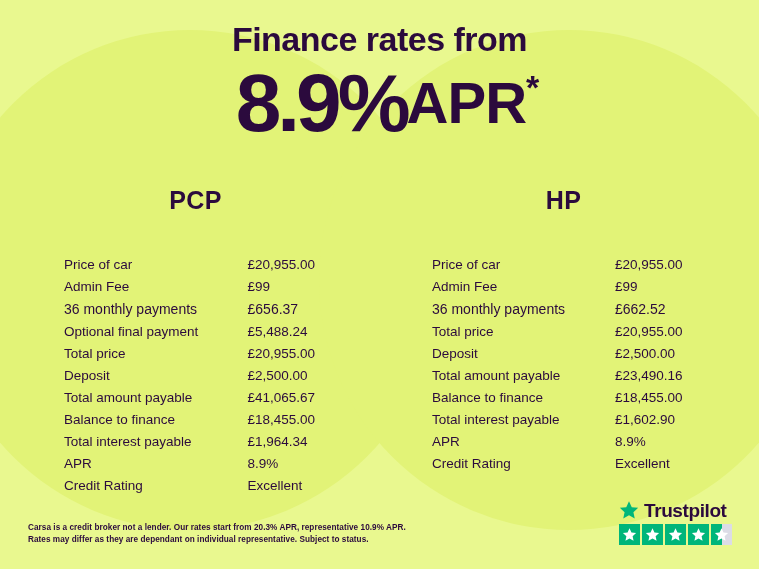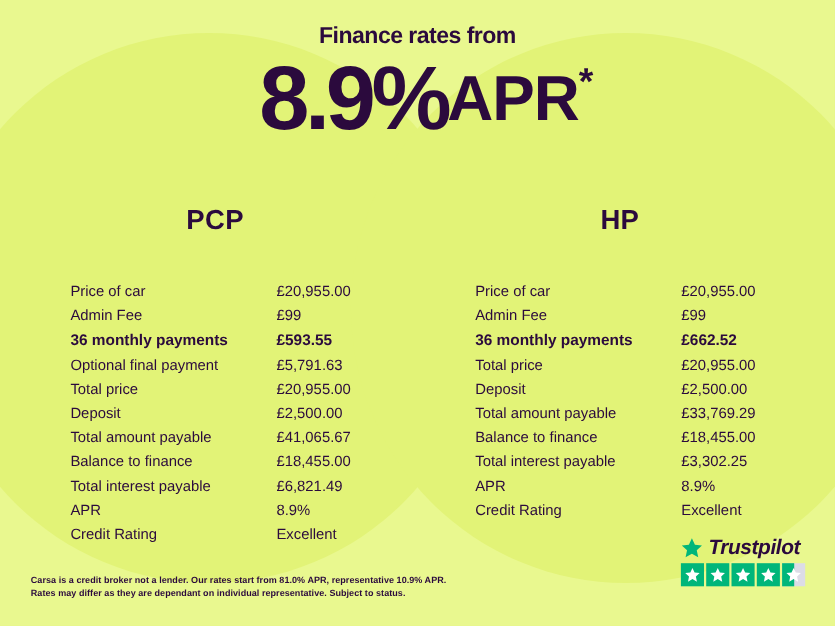--- a/index.html
+++ b/index.html
@@ -37,21 +37,21 @@
     height: 500px;
     right: -60px;
     top: 30px;
   }
   .content {
     position: absolute;
     inset: 0;
   }
   .headline {
     text-align: center;
-    font-size: 21px;
+    font-size: 34px;
     font-weight: bold;
     letter-spacing: -0.5px;
     padding-top: 22px;
     line-height: 1;
   }
   .rate-row {
     text-align: center;
     margin-top: 6px;
     white-space: nowrap;
     margin-left: 16px;
@@ -109,39 +109,38 @@
     white-space: nowrap;
   }
   table.rates td.label {
     text-align: left;
     padding-left: 36px;
   }
   table.rates td.value {
     padding-right: 22px;
   }
   tr.strong td {
-    font-weight: bold;
+    font-weight: normal;
     font-size: 14px;
   }
   .footnote {
     position: absolute;
     left: 28px;
     bottom: 22px;
     font-size: 8.2px;
     line-height: 1.55;
     max-width: 400px;
     font-weight: bold;
     letter-spacing: 0.05px;
   }
   .trustpilot {
     position: absolute;
     right: 22px;
-    bottom: 36px;
+    bottom: 24px;
     width: 118px;
-    font-style: italic;
   }
   .tp-top {
     display: flex;
     align-items: center;
     gap: 5px;
     justify-content: flex-start;
   }
   .tp-star {
     width: 20px;
     height: 20px;
@@ -209,45 +208,45 @@
             <tr>
               <td class="label">Price of car</td>
               <td class="value">£20,955.00</td>
             </tr>
             <tr>
               <td class="label">Admin Fee</td>
               <td class="value">£99</td>
             </tr>
             <tr class="strong">
               <td class="label">36 monthly payments</td>
-              <td class="value">£593.55</td>
+              <td class="value">£656.37</td>
             </tr>
             <tr>
               <td class="label">Optional final payment</td>
-              <td class="value">£5,791.63</td>
+              <td class="value">£5,488.24</td>
             </tr>
             <tr>
               <td class="label">Total price</td>
               <td class="value">£20,955.00</td>
             </tr>
             <tr>
               <td class="label">Deposit</td>
               <td class="value">£2,500.00</td>
             </tr>
             <tr>
               <td class="label">Total amount payable</td>
               <td class="value">£41,065.67</td>
             </tr>
             <tr>
               <td class="label">Balance to finance</td>
               <td class="value">£18,455.00</td>
             </tr>
             <tr>
               <td class="label">Total interest payable</td>
-              <td class="value">£6,821.49</td>
+              <td class="value">£1,964.34</td>
             </tr>
             <tr>
               <td class="label">APR</td>
               <td class="value">8.9%</td>
             </tr>
             <tr>
               <td class="label">Credit Rating</td>
               <td class="value">Excellent</td>
             </tr>
           </tbody>
@@ -273,46 +272,46 @@
             <tr>
               <td class="label">Total price</td>
               <td class="value">£20,955.00</td>
             </tr>
             <tr>
               <td class="label">Deposit</td>
               <td class="value">£2,500.00</td>
             </tr>
             <tr>
               <td class="label">Total amount payable</td>
-              <td class="value">£33,769.29</td>
+              <td class="value">£23,490.16</td>
             </tr>
             <tr>
               <td class="label">Balance to finance</td>
               <td class="value">£18,455.00</td>
             </tr>
             <tr>
               <td class="label">Total interest payable</td>
-              <td class="value">£3,302.25</td>
+              <td class="value">£1,602.90</td>
             </tr>
             <tr>
               <td class="label">APR</td>
               <td class="value">8.9%</td>
             </tr>
             <tr>
               <td class="label">Credit Rating</td>
               <td class="value">Excellent</td>
             </tr>
           </tbody>
         </table>
       </div>
 
     </div>
 
     <div class="footnote">
-      <div>Carsa is a credit broker not a lender. Our rates start from 81.0% APR, representative 10.9% APR.</div>
+      <div>Carsa is a credit broker not a lender. Our rates start from 20.3% APR, representative 10.9% APR.</div>
       <div>Rates may differ as they are dependant on individual representative. Subject to status.</div>
     </div>
 
     <div class="trustpilot">
       <div class="tp-top">
         <svg class="tp-star" viewBox="0 0 24 24" aria-hidden="true">
           <polygon points="12,1.5 15.3,8.6 23,9.4 17.3,14.6 18.9,22.3 12,18.4 5.1,22.3 6.7,14.6 1,9.4 8.7,8.6" fill="#00b67a"></polygon>
         </svg>
         <span class="tp-name">Trustpilot</span>
       </div>

